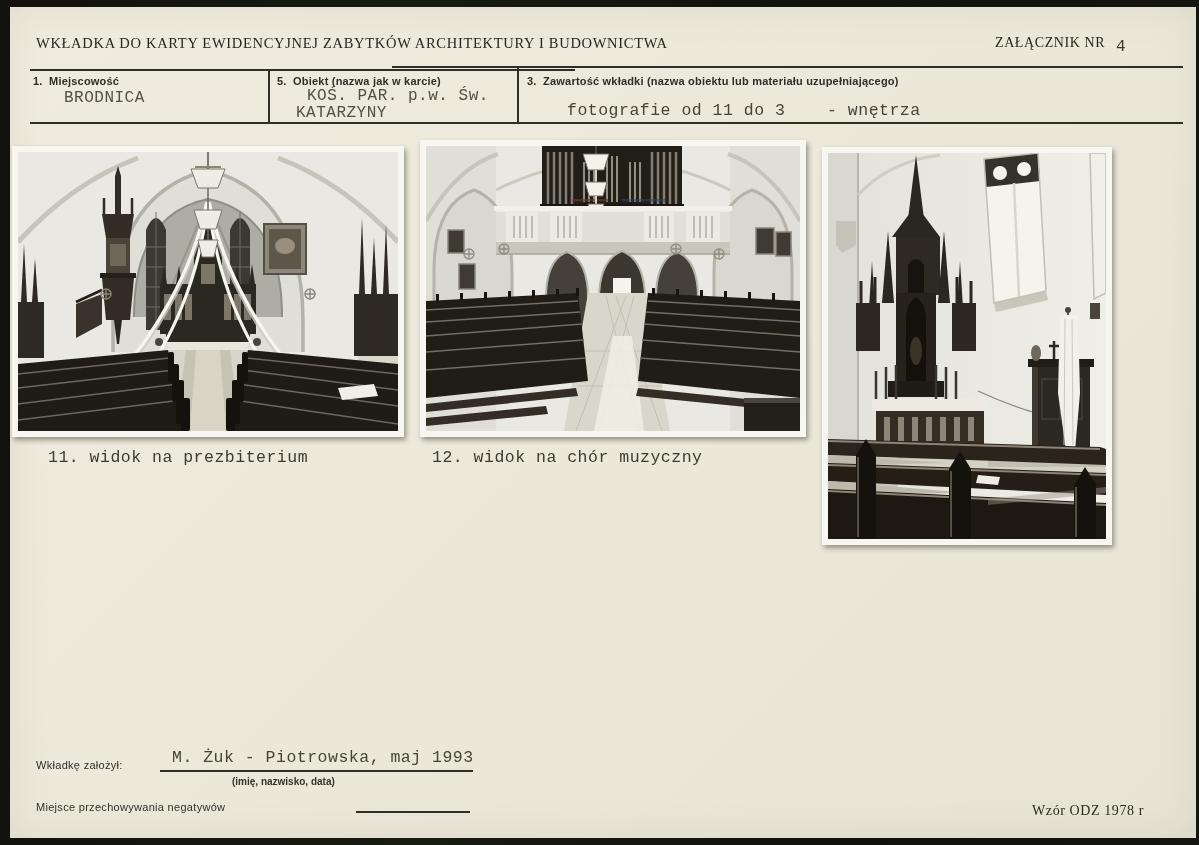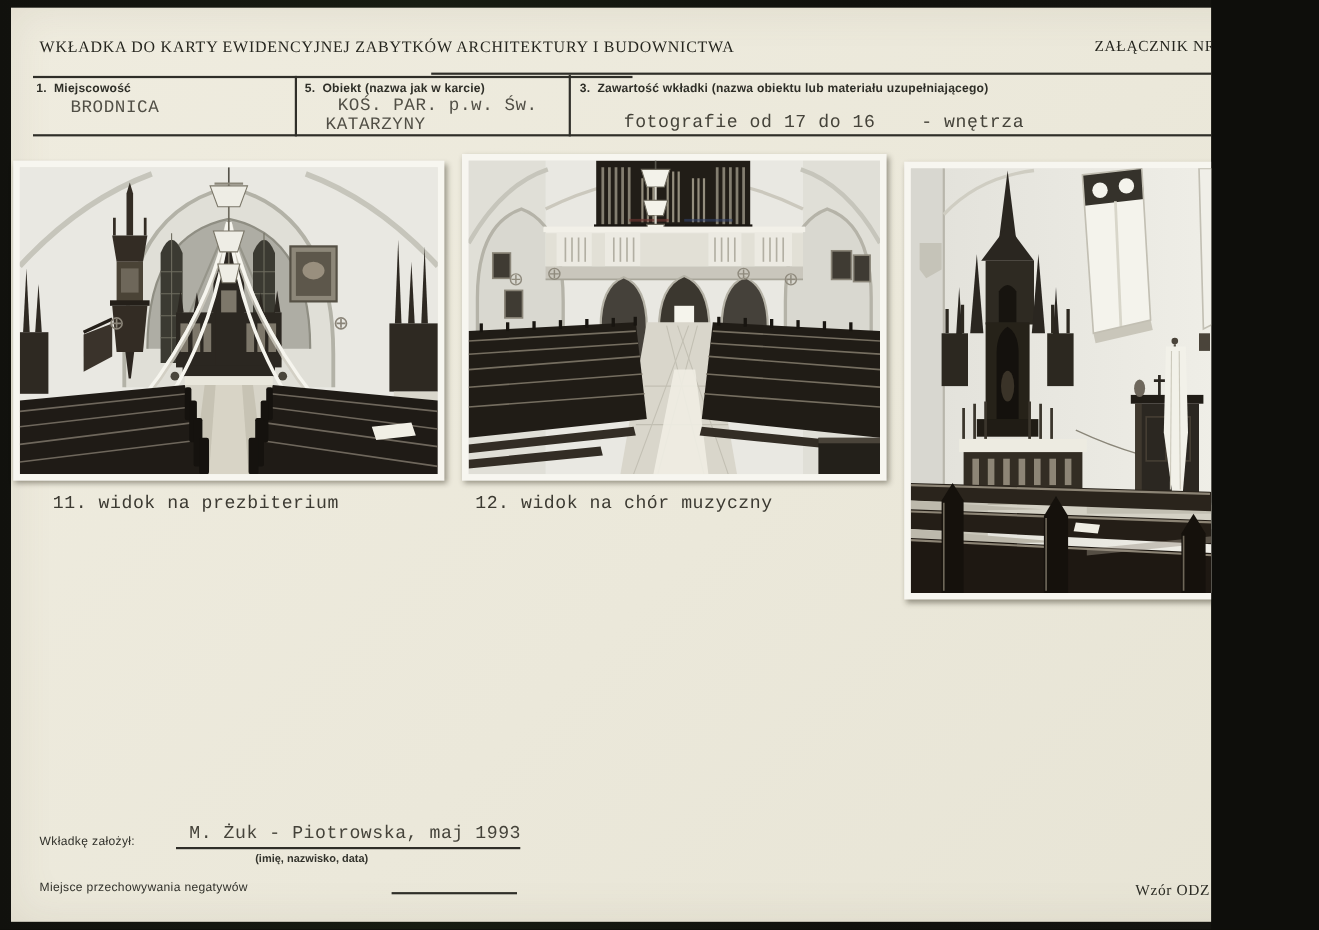--- a/index.html
+++ b/index.html
@@ -1,16 +1,16 @@
 <!DOCTYPE html>
 <html><head>
 <meta charset="utf-8">
 <style>
   html,body{margin:0;padding:0;background:#0e0e0b;}
-  .scan{position:relative;width:1101px;height:845px;overflow:hidden;
+  .scan{position:relative;width:1199px;height:845px;overflow:hidden;
         background:linear-gradient(90deg,#11110d 0%,#171c11 35%,#10100c 70%,#141410 100%);
         font-family:"Liberation Sans",sans-serif;}
   .page{position:absolute;left:10px;top:7px;width:1186px;height:831px;
         background:linear-gradient(135deg,#efecdf 0%,#ebe8da 55%,#e7e4d5 100%);
         box-shadow:inset 0 0 40px rgba(120,110,80,.12);}
   .abs{position:absolute;}
   .mono{font-family:"Liberation Mono","DejaVu Sans Mono",monospace;white-space:pre;}
   .serif{font-family:"Liberation Serif","DejaVu Serif",serif;white-space:pre;}
   .sans{font-family:"Liberation Sans","DejaVu Sans",sans-serif;white-space:pre;}
   .title{font-size:14.5px;letter-spacing:.7px;color:#26261f;}
@@ -45,21 +45,21 @@
   <div class="abs rule" style="left:517px;top:68px;width:2px;height:56px;"></div>
 
   <div class="abs sans flabel" style="left:33px;top:75px;">1.  Miejscowość</div>
   <div class="abs mono typed" style="left:44px;top:89px;margin-left:20px;">BRODNICA</div>
 
   <div class="abs sans flabel" style="left:277px;top:75px;">5.  Obiekt (nazwa jak w karcie)</div>
   <div class="abs mono typed" style="left:307px;top:87px;">KOŚ. PAR. p.w. Św.</div>
   <div class="abs mono typed" style="left:296px;top:104px;">KATARZYNY</div>
 
   <div class="abs sans flabel" style="left:527px;top:75px;">3.  Zawartość wkładki (nazwa obiektu lub materiału uzupełniającego)</div>
-  <div class="abs mono typed-lg" style="left:567px;top:101px;">fotografie od 17 do 16    - wnętrza</div>
+  <div class="abs mono typed-lg" style="left:567px;top:101px;">fotografie od 11 do 3    - wnętrza</div>
 
   <div class="abs photo" style="left:12px;top:146px;width:392px;height:291px;">
     <svg width="380" height="279" viewBox="0 0 380 279" preserveAspectRatio="none" aria-label="black-and-white photograph: church nave toward the presbytery with high altar, pulpit, chandelier, white garlands and dark pews">
       <rect x="0" y="0" width="380" height="279" fill="#e9e8e2"></rect>
       <path d="M0,90 Q55,30 120,6" stroke="#c6c5bb" stroke-width="5" fill="none"></path>
       <path d="M380,90 Q325,30 260,6" stroke="#c6c5bb" stroke-width="5" fill="none"></path>
       <path d="M95,200 L95,170 Q95,42 190,18 Q285,42 285,170 L285,200 Z" fill="#e0dfd7"></path>
       <path d="M95,200 L95,170 Q95,42 190,18 Q285,42 285,170 L285,200" stroke="#b3b2a7" stroke-width="3.5" fill="none"></path>
       <path d="M116,165 Q116,62 190,47 Q264,62 264,165 Z" fill="#aeada4"></path>
       <path d="M190,49 L142,162 M190,49 L190,160 M190,49 L238,162" stroke="#96958a" stroke-width="2" fill="none"></path>

